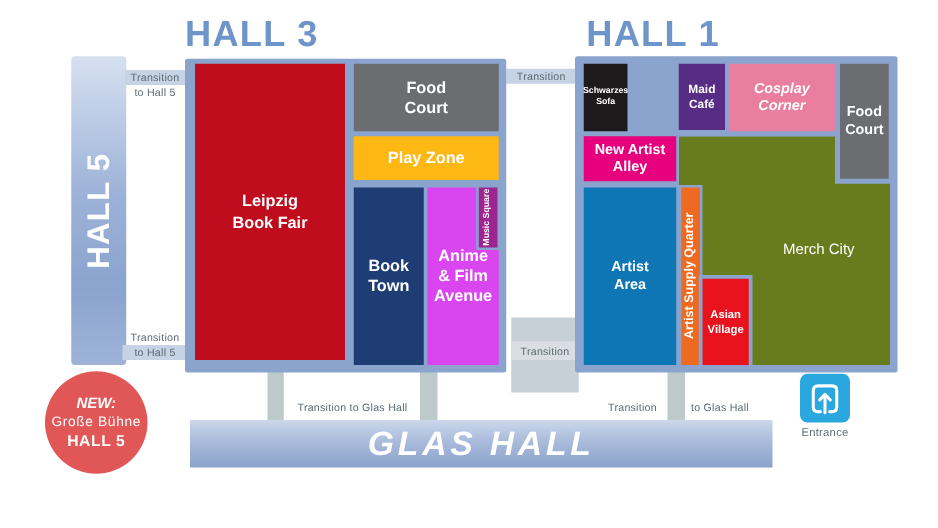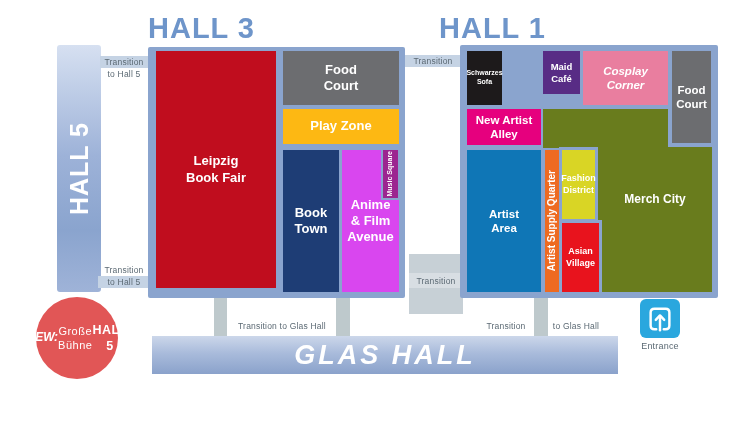--- a/index.html
+++ b/index.html
@@ -32,33 +32,33 @@
   
   .glas{position:absolute;left:152px;top:336px;width:466px;height:38px;z-index:1;
         background:linear-gradient(180deg,#ccd7ea 0%,#a9bbdb 45%,#8aa2cb 100%);
         display:flex;align-items:center;justify-content:center;font-style:italic;}
   .glas span{color:#fff;font-size:27px;font-weight:800;letter-spacing:3px;}
   
   .entrance-ic{position:absolute;left:640px;top:299px;width:40px;height:39px;border-radius:6px;
                background:#2aa7de;display:flex;align-items:center;justify-content:center;z-index:1;}
   
   .badge{position:absolute;left:36px;top:297px;width:82px;height:82px;border-radius:50%;
-         background:#e15656;display:flex;flex-direction:row;align-items:center;justify-content:center;
+         background:#e15656;display:flex;flex-direction:column;align-items:center;justify-content:center;
          color:#fff;z-index:2;text-align:center;line-height:1.3;}
   .badge .b1{font-size:12px;font-weight:800;font-style:italic;}
   .badge .b2{font-size:11px;letter-spacing:.5px;}
   .badge .b3{font-size:12.5px;font-weight:700;letter-spacing:.5px;}
 </style>
 </head>
 <body>
 
 <div class="canvas">
 
   <div class="hall-title" style="left:148px;top:12px;">HALL 3</div>
-  <div class="hall-title" style="left:439px;top:12px;text-align:center;">HALL 1</div>
+  <div class="hall-title" style="left:469px;top:12px;text-align:center;">HALL 1</div>
 
   <div class="hall5bar">
     <span class="vtext">HALL 5</span>
   </div>
 
   <div class="strip" style="left:100px;top:56px;width:48px;height:12px;">
     <span class="tlabel">Transition</span>
   </div>
   <div class="tfree tlabel" style="left:100px;top:69px;width:48px;">to Hall 5</div>
 
@@ -90,39 +90,37 @@
 Avenue</div>
     <div class="block outlined2" style="left:235px;top:103px;width:15px;height:48px;background:#9c2590;">
       <span class="vtext" style="font-size:7px;">Music Square</span>
     </div>
   </div>
 
   <div class="hall" style="left:460px;top:45px;width:258px;height:253px;">
 
     <div class="block" style="left:83px;top:64px;width:169px;height:183px;background:#697c1d;
          clip-path:polygon(0 0,125px 0,125px 38px,169px 38px,169px 183px,0 183px);"></div>
-    <div class="abs" style="left:150px;top:147px;width:90px;height:16px;color:#fff;font-weight:700;font-size:12px;text-align:center;">Merch City</div>
+    <div class="abs" style="left:150px;top:147px;width:90px;height:16px;color:#fff;font-weight:400;font-size:12px;text-align:center;">Merch City</div>
 
     <div class="block" style="left:7px;top:6px;width:35px;height:54px;background:#1d1a1b;font-size:7px;">Schwarzes
 Sofa</div>
-    <div class="block" style="left:83px;top:6px;width:37px;height:43px;background:#582c85;font-size:9.5px;">Maid
+    <div class="block" style="left:83px;top:6px;width:37px;height:53px;background:#582c85;font-size:9.5px;">Maid
 Café</div>
     <div class="block" style="left:123px;top:6px;width:85px;height:54px;background:#e97e9f;font-size:11.5px;font-style:italic;">Cosplay
 Corner</div>
     <div class="block outlined3" style="left:212px;top:6px;width:39px;height:92px;background:#6c6d70;font-size:11.5px;">Food
 Court</div>
     <div class="block" style="left:7px;top:64px;width:74px;height:36px;background:#e6007e;font-size:11.5px;">New Artist
 Alley</div>
     <div class="block" style="left:7px;top:105px;width:74px;height:142px;background:#0f76b6;font-size:11.5px;">Artist
 Area</div>
     <div class="block outlined2" style="left:85px;top:105px;width:15px;height:142px;background:#ee6a21;">
       <span class="vtext" style="font-size:10px;">Artist Supply Quarter</span>
     </div>
-    <div class="block outlined3" style="left:102px;top:105px;width:33px;height:69px;background:#d9d525;font-size:9px;">Fashion
-District</div>
     <div class="block outlined3" style="left:102px;top:178px;width:37px;height:69px;background:#e8131d;font-size:9px;">Asian
 Village</div>
   </div>
 
   <div class="conn" style="left:214px;top:296px;width:13px;"></div>
   <div class="conn" style="left:336px;top:296px;"></div>
   <div class="conn" style="left:534px;top:296px;"></div>
 
   <div class="tfree tlabel" style="left:228px;top:321px;width:108px;">Transition to Glas Hall</div>
   <div class="tfree tlabel" style="left:480px;top:321px;width:52px;">Transition</div>

